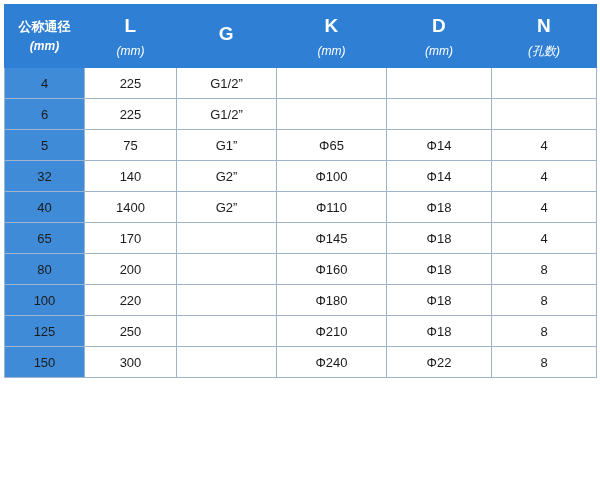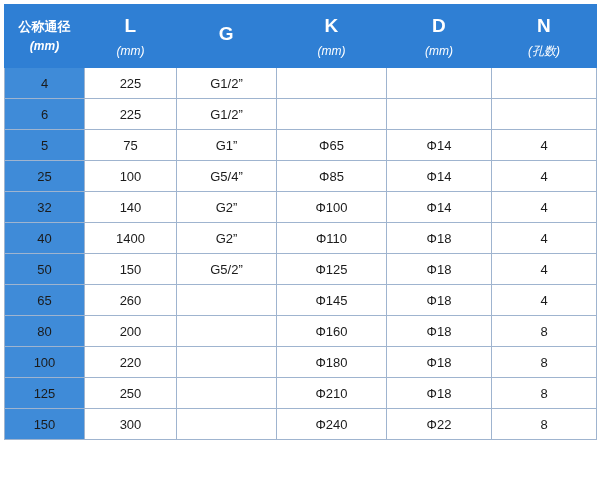--- a/index.html
+++ b/index.html
@@ -151,54 +151,38 @@
       </tr>
       <tr>
         <td class="dn">5</td>
         <td class="val">75</td>
         <td class="val">G1”</td>
         <td class="val">Φ65</td>
         <td class="val">Φ14</td>
         <td class="val">4</td>
       </tr>
       <tr>
-        <td class="dn">25</td>
-        <td class="val">100</td>
-        <td class="val">G5/4”</td>
-        <td class="val">Φ85</td>
-        <td class="val">Φ14</td>
-        <td class="val">4</td>
-      </tr>
-      <tr>
         <td class="dn">32</td>
         <td class="val">140</td>
         <td class="val">G2”</td>
         <td class="val">Φ100</td>
         <td class="val">Φ14</td>
         <td class="val">4</td>
       </tr>
       <tr>
         <td class="dn">40</td>
         <td class="val">1400</td>
         <td class="val">G2”</td>
         <td class="val">Φ110</td>
         <td class="val">Φ18</td>
         <td class="val">4</td>
       </tr>
       <tr>
-        <td class="dn">50</td>
-        <td class="val">150</td>
-        <td class="val">G5/2”</td>
-        <td class="val">Φ125</td>
-        <td class="val">Φ18</td>
-        <td class="val">4</td>
-      </tr>
-      <tr>
         <td class="dn">65</td>
-        <td class="val">260</td>
+        <td class="val">170</td>
         <td class="val empty"></td>
         <td class="val">Φ145</td>
         <td class="val">Φ18</td>
         <td class="val">4</td>
       </tr>
       <tr>
         <td class="dn">80</td>
         <td class="val">200</td>
         <td class="val empty"></td>
         <td class="val">Φ160</td>

